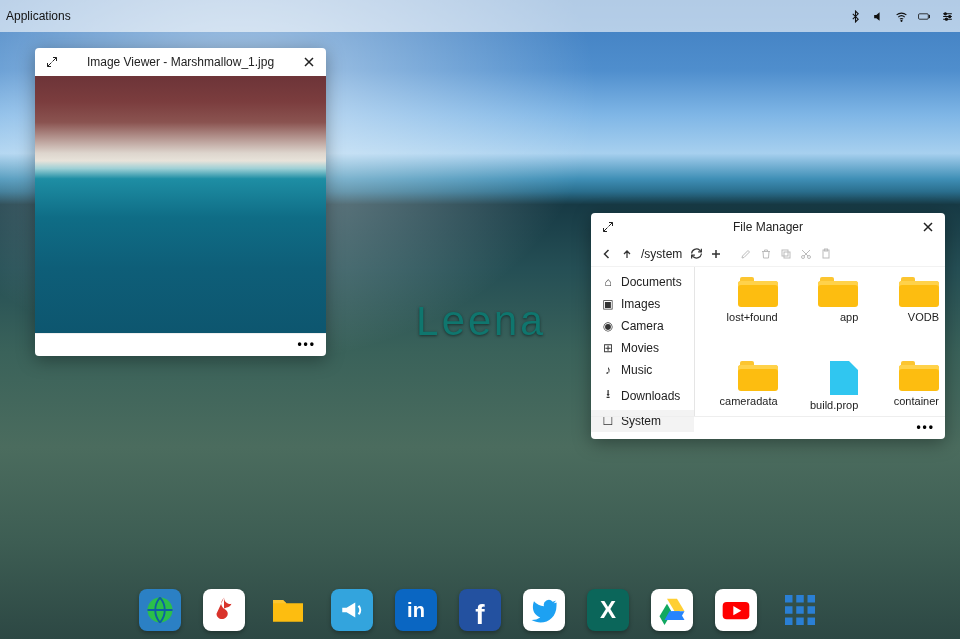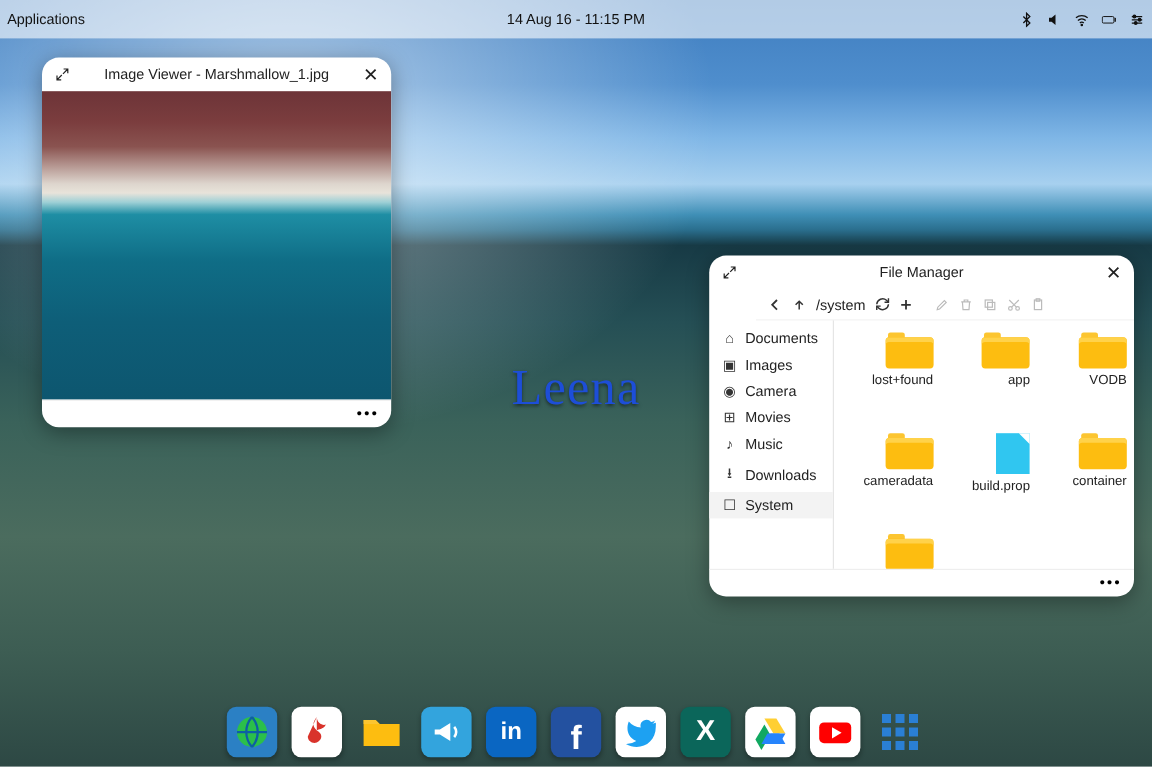--- a/index.html
+++ b/index.html
@@ -31,50 +31,50 @@
   .topbar .spacer { flex: 1; }
   .topbar .center { position: absolute; left: 0; right: 0; text-align: center; pointer-events: none; }
   .topbar .right { display: flex; align-items: center; gap: 10px; }
   .topbar svg, .topbar .glyph { width: 13px; height: 13px; display: block; }
   .topbar .glyph { font-size: 13px; line-height: 13px; }
 
   
   .leena {
     position: absolute;
     left: 50%; top: 300px; transform: translateX(-50%);
-    font-family: Liberation Serif, serif;
-    color: #1d4ed8;
+    font-family: Liberation Mono, monospace;
+    color: #0f766e;
     font-size: 42px;
     letter-spacing: 1px;
     text-shadow: 0 1px 3px rgba(0,0,0,0.5);
     z-index: 5;
     pointer-events: none;
   }
 
   
   .dock {
     position: absolute;
     left: 50%; bottom: 8px; transform: translateX(-50%);
-    display: flex; gap: 12px;
+    display: flex; gap: 22px;
     z-index: 10;
   }
   .dock .dock-item {
     width: 42px; height: 42px; border-radius: 8px;
     display: flex; align-items: center; justify-content: center;
     box-shadow: 0 2px 4px rgba(0,0,0,0.3);
     font-size: 22px; color: #fff;
     font-weight: bold;
   }
 
   
   .window {
     position: absolute;
     background: #fff;
     box-shadow: 0 4px 18px rgba(0,0,0,0.35);
-    border-radius: 14px;
+    border-radius: 4px;
     display: flex; flex-direction: column;
     overflow: hidden;
   }
   .titlebar {
     height: 28px; display: flex; align-items: center;
     padding: 0 8px;
     font-size: 12px; font-weight: 500;
     color: #222;
     position: relative;
   }
@@ -99,28 +99,27 @@
   .imgviewer .imgbody {
     flex: 1;
     background:
       linear-gradient(to bottom,
         #6d3438 0%, #7b3d3e 10%, #8a5350 18%, #ddd5cd 30%, #e8e3da 33%,
         #9ed0d6 36%, #1e8ea4 40%,
         #0f6d86 55%, #0e5e78 75%, #0d566f 100%);
   }
 
   
-  .filemgr { left: 591px; top: 213px; width: 354px; height: 284px; z-index: 30; }
+  .filemgr { left: 591px; top: 213px; width: 354px; height: 226px; z-index: 30; }
   .fm-toolbar {
     height: 26px; display: flex; align-items: center; gap: 4px;
     padding: 0 8px;
     font-size: 12px;
     color: #333;
     border-bottom: 1px solid rgba(0,0,0,0.05);
-    margin-left: 39px;
   }
   .fm-toolbar .icn {
     width: 16px; height: 16px; display:flex; align-items:center; justify-content:center;
     color: #444; cursor: pointer;
   }
   .fm-toolbar .icn.dis { color: #bbb; cursor: default; }
   .fm-toolbar .path {
     font-size: 12px; color: #222; padding: 0 2px;
   }
   .fm-body { flex: 1; display: flex; min-height: 0; }
@@ -176,21 +175,20 @@
   .fm-item .lbl { font-size: 11px; color:#222; text-align:center;}
 
 </style>
 </head>
 <body>
 
 <div class="bg"></div>
 
 <div class="topbar">
   <span>Applications</span>
-  <div class="center">14 Aug 16 - 11:15 PM</div>
   <div class="spacer"></div>
   <div class="right">
     <span class="glyph">
       <svg viewBox="0 0 24 24" fill="none" stroke="#111" stroke-width="2">
           <path d="M7 7l10 10-5 5V2l5 5L7 17"></path>
         </svg>
     </span>
     <span class="glyph">
       <svg viewBox="0 0 24 24" fill="#111">
           <path d="M4 9v6h4l6 5V4L8 9H4z"></path>

